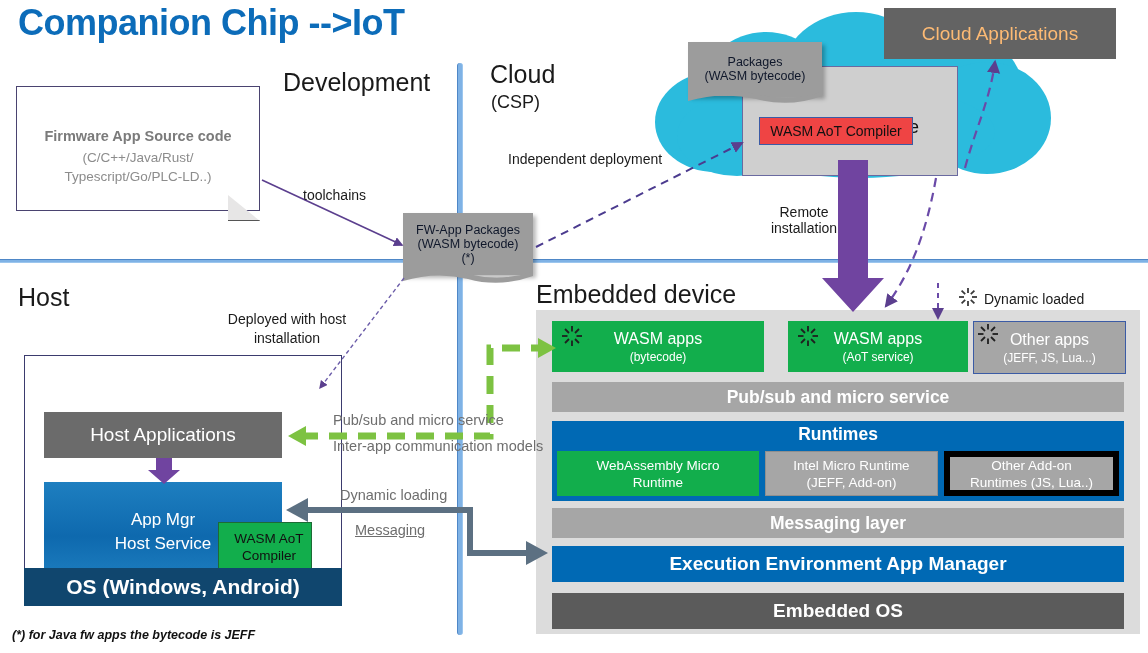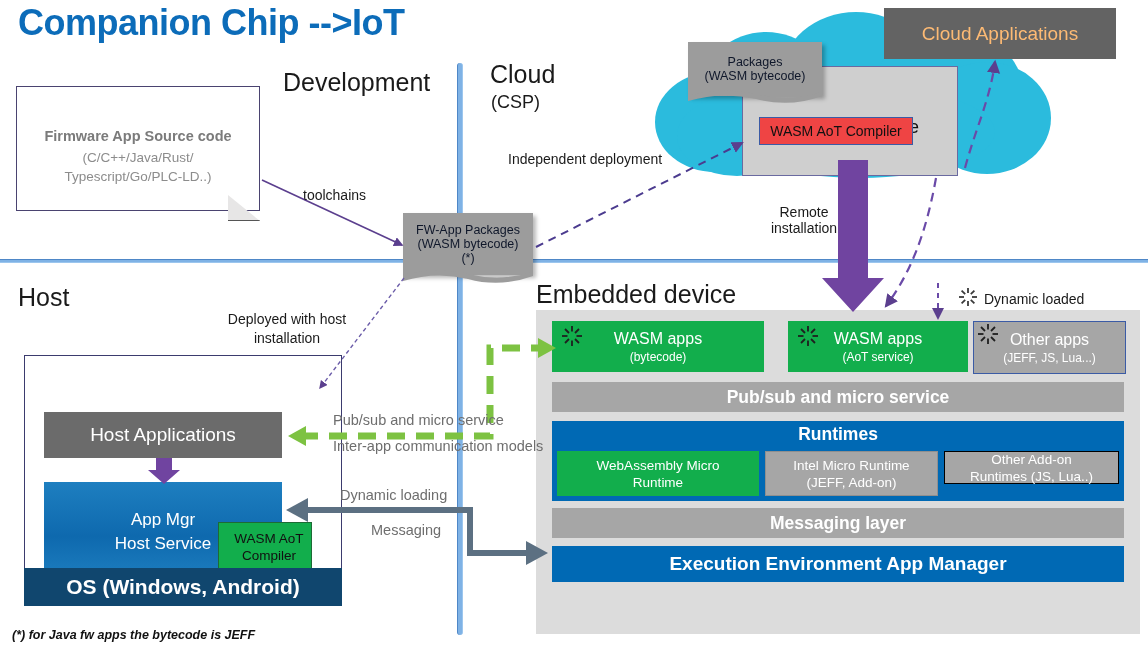--- a/index.html
+++ b/index.html
@@ -165,30 +165,31 @@
   <div class="row blue" style="left:16px;top:111px;width:572px;height:80px;">
     <div class="ctr band" style="height:26px;">Runtimes</div>
     <div class="abs ctr col green rt" style="left:5px;top:30px;width:202px;height:45px;">
       <div>WebAssembly Micro</div>
       <div>Runtime</div>
     </div>
     <div class="abs ctr col grey rt" style="left:213px;top:30px;width:173px;height:45px;border:1px solid #8f8f8f;">
       <div>Intel Micro Runtime</div>
       <div>(JEFF, Add-on)</div>
     </div>
-    <div class="abs ctr col grey rt" style="left:392px;top:30px;width:175px;height:33px;border:1px solid #000000;">
+    <div class="abs ctr col grey rt" style="left:392px;top:30px;width:175px;height:45px;border:6px solid #000000;">
       <div>Other Add-on</div>
       <div>Runtimes (JS, Lua..)</div>
     </div>
   </div>
 
   <div class="row ctr grey band" style="left:16px;top:198px;width:572px;height:30px;">Messaging layer</div>
 
   <div class="row ctr blue band" style="left:16px;top:236px;width:572px;height:36px;font-size:19px;">Execution Environment App Manager</div>
 
+  <div class="row ctr dgrey band" style="left:16px;top:283px;width:572px;height:36px;font-size:19px;">Embedded OS</div>
 </div>
 
 <div class="abs" id="host-box"></div>
 <div class="abs ctr" id="host-apps">Host Applications</div>
 <div class="abs ctr col" id="appmgr">
   <div>App Mgr</div>
   <div>Host Service</div>
 </div>
 <div class="abs ctr col" id="aot-host">
   <div>WASM AoT</div>
@@ -286,15 +287,15 @@
   <div>Remote</div>
   <div>installation</div>
 </div>
 <div class="abs lbl ctr col" style="left:200px;top:310px;width:174px;line-height:19px;">
   <div>Deployed with host</div>
   <div>installation</div>
 </div>
 <div class="abs lbl-g" style="left:333px;top:412px;">Pub/sub and micro service</div>
 <div class="abs lbl-g" style="left:333px;top:438px;">Inter-app communication models</div>
 <div class="abs lbl-g" style="left:340px;top:487px;">Dynamic loading</div>
-<div class="abs lbl-g" style="left:371px;top:522px;">Messaging</div>
+<div class="abs lbl-g" style="left:355px;top:522px;text-decoration:underline;">Messaging</div>
 <div class="abs lbl" style="left:984px;top:291px;">Dynamic loaded</div>
 <div class="abs" id="footnote">(*) for Java fw apps the bytecode is JEFF</div>
 
 </body></html>

